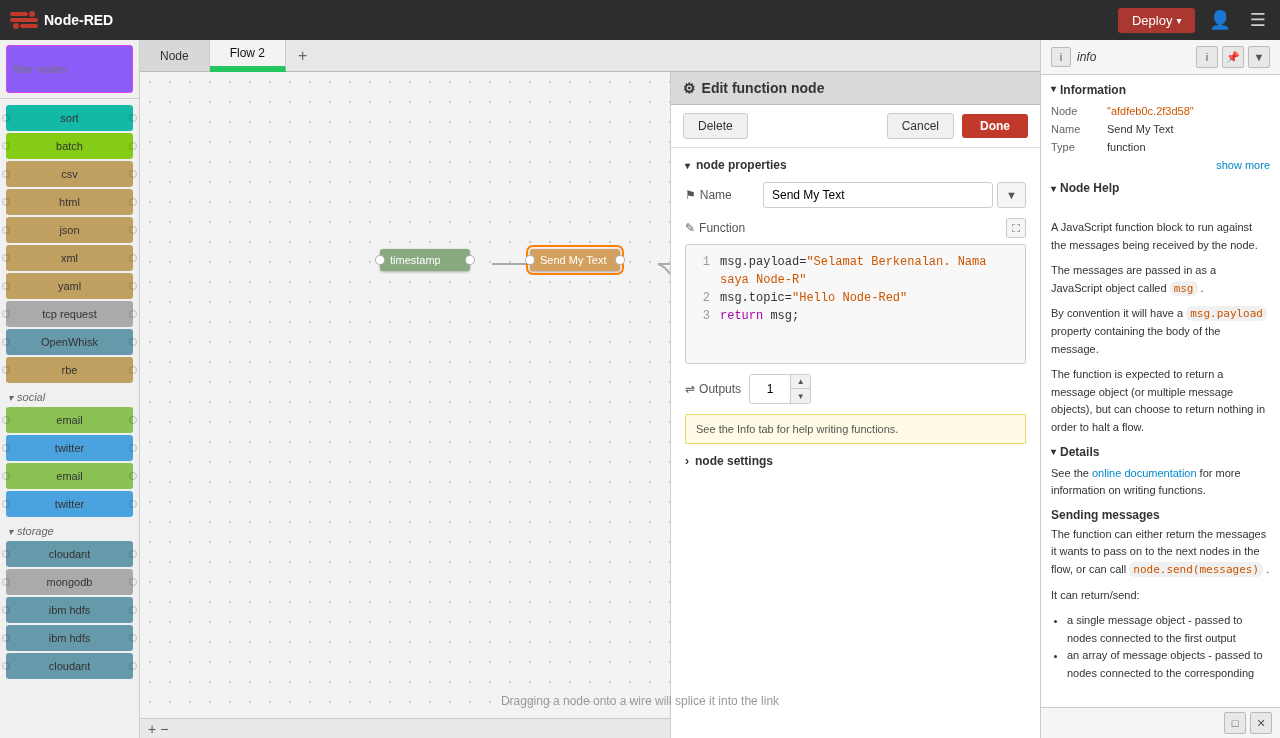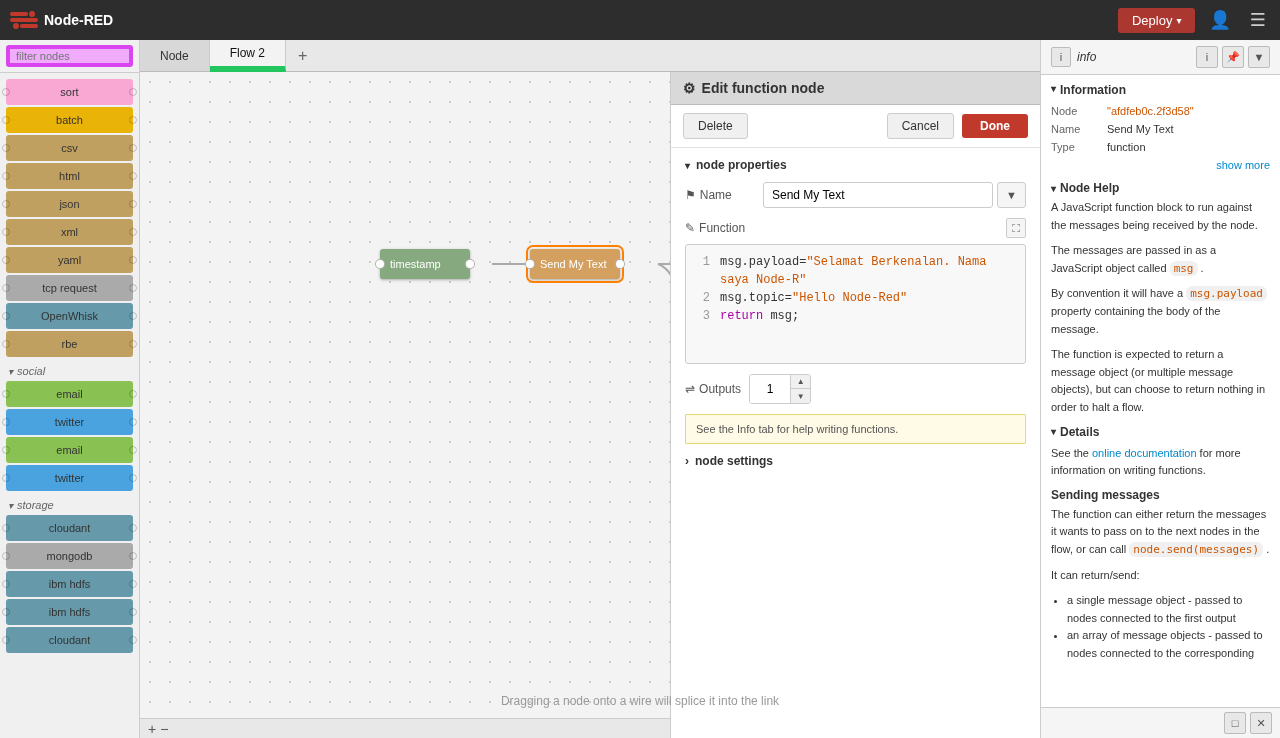--- a/index.html
+++ b/index.html
@@ -55,25 +55,25 @@
       display: flex;
       flex-direction: column;
       flex-shrink: 0;
     }
     #filter-nodes {
       padding: 5px 6px;
       border-bottom: 1px solid #ccc;
     }
     #filter-input {
       width: 100%;
-      padding: 1px 6px;
-      border: 4px solid #d946ef;
-      border-radius: 3px;
-      font-size: 11px;
-      background: #f0abfc;
+      padding: 17px 6px;
+      border: 1px solid #d946ef;
+      border-radius: 3px;
+      font-size: 11px;
+      background: #8b5cf6;
     }
     #nodes-list {
       overflow-y: auto;
       flex: 1;
       padding: 4px 0;
     }
     .node-item {
       display: flex;
       align-items: center;
       margin: 2px 6px;
@@ -147,21 +147,21 @@
       position: relative;
       overflow: hidden;
     }
 
     
     .flow-node {
       position: absolute;
       display: flex;
       align-items: center;
       border-radius: 3px;
-      height: 30px;
+      height: 22px;
       font-size: 11px;
       color: #fff;
       cursor: pointer;
       box-shadow: 0 1px 3px rgba(0,0,0,0.3);
     }
     .flow-node .port-left {
       width: 10px; height: 10px; border-radius: 50%; background: #fff;
       border: 1px solid rgba(0,0,0,0.3);
       position: absolute; left: -5px;
     }
@@ -463,21 +463,21 @@
       margin-bottom: 10px;
       text-align: right;
     }
     .node-help-section {
       margin-top: 6px;
     }
     .node-help-title {
       font-weight: bold;
       font-size: 12px;
       color: #333;
-      margin-bottom: 4px;
+      margin-bottom: 24px;
       display: flex; align-items: center; gap: 4px;
     }
     .node-help-title::before { content: '▾'; font-size: 10px; cursor: pointer; }
     .help-text {
       font-size: 11px;
       color: #333;
       line-height: 1.6;
       margin-bottom: 8px;
     }
     .code-inline {
@@ -566,26 +566,26 @@
 </div>
 
 <div id="main-layout">
 
   <div id="sidebar">
     <div id="filter-nodes">
       <input id="filter-input" type="text" placeholder="filter nodes" style="">
     </div>
     <div id="nodes-list">
 
-    <div class="node-item" style="background: #f9a8d4;">
+    <div class="node-item" style="background: #14b8a6;">
           <div class="node-dot-left"></div>
           <span class="node-label">sort</span>
           <div class="node-dot-right"></div>
         </div>
-        <div class="node-item" style="background: #eab308;">
+        <div class="node-item" style="background: #84cc16;">
           <div class="node-dot-left"></div>
           <span class="node-label">batch</span>
           <div class="node-dot-right"></div>
         </div>
         <div class="node-item" style="background: rgb(192, 160, 96);">
           <div class="node-dot-left"></div>
           <span class="node-label">csv</span>
           <div class="node-dot-right"></div>
         </div>
         <div class="node-item" style="background: rgb(192, 160, 96);">

